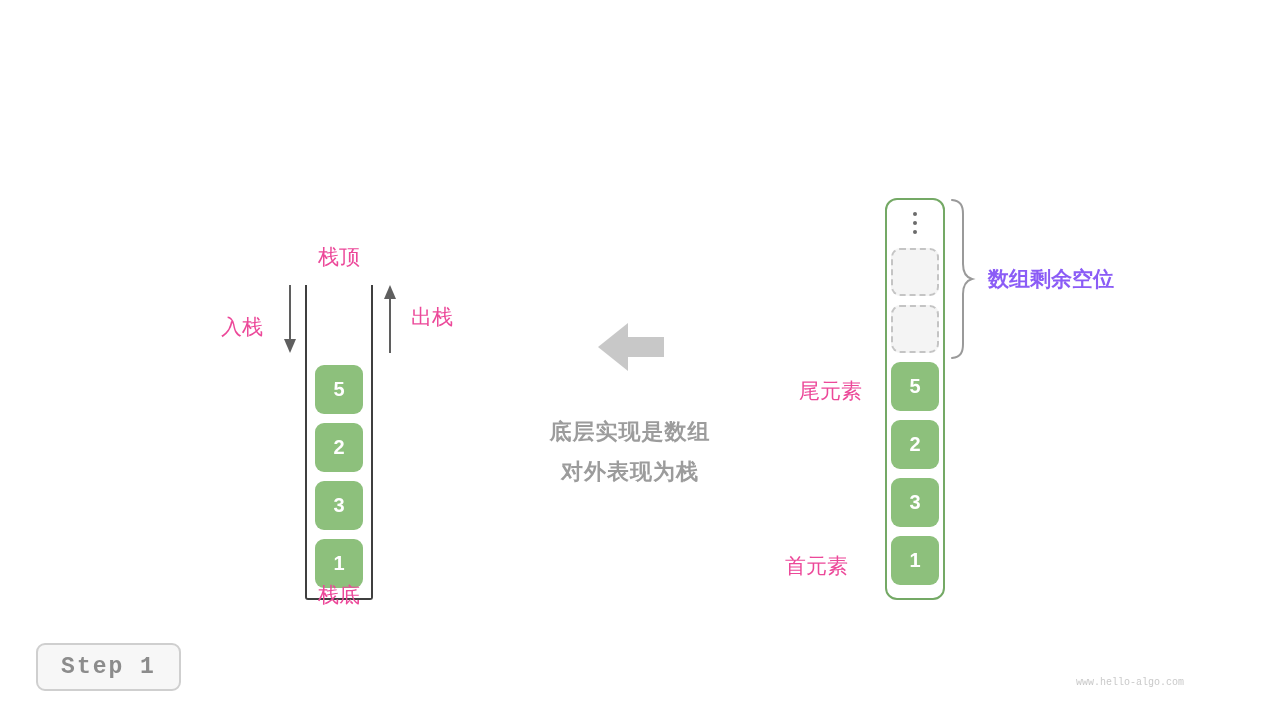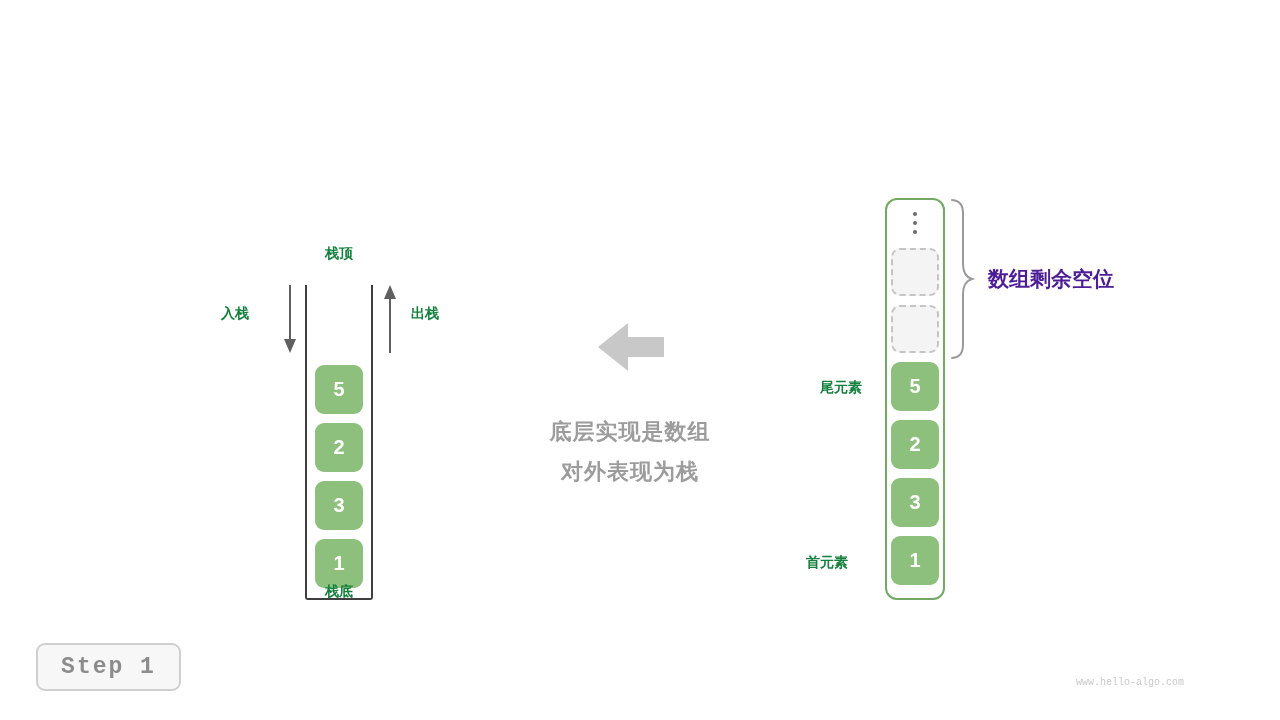--- a/index.html
+++ b/index.html
@@ -7,27 +7,27 @@
   .canvas {
     position: relative;
     width: 1280px;
     height: 720px;
     background: #ffffff;
     font-family: "Liberation Sans", sans-serif;
     overflow: hidden;
   }
   .abs { position: absolute; }
   .label-dark {
-    color: #15803d;
-    font-weight: bold;
-    font-size: 14px;
+    color: #ec4899;
+    font-weight: normal;
+    font-size: 21px;
     line-height: 1;
   }
   .label-gray {
-    color: #4c1d95;
+    color: #8b5cf6;
     font-weight: bold;
     line-height: 1;
   }
   .center-text { text-align: center; }
   .right-text { text-align: right; }
 
   
   .stack-box {
     position: absolute;
     left: 305px; top: 285px;
@@ -127,21 +127,21 @@
     color: #c9c9c9;
   }
 </style>
 </head>
 <body>
 
 <div class="canvas">
 
   <div class="abs label-dark center-text" style="left:296px; top:246px; width:86px;">栈顶</div>
 
-  <div class="abs label-dark" style="left:221px; top:306px;">入栈</div>
+  <div class="abs label-dark" style="left:221px; top:316px;">入栈</div>
 
   <svg class="abs" style="left:283px; top:284px;" width="14" height="70" viewBox="0 0 14 70">
     <line x1="7" y1="1" x2="7" y2="57" stroke="#5f5f5f" stroke-width="2"></line>
     <polygon points="1,55 13,55 7,69" fill="#5f5f5f"></polygon>
   </svg>
 
   <div class="abs label-dark" style="left:411px; top:306px;">出栈</div>
 
   <svg class="abs" style="left:383px; top:284px;" width="14" height="70" viewBox="0 0 14 70">
     <line x1="7" y1="69" x2="7" y2="13" stroke="#5f5f5f" stroke-width="2"></line>

